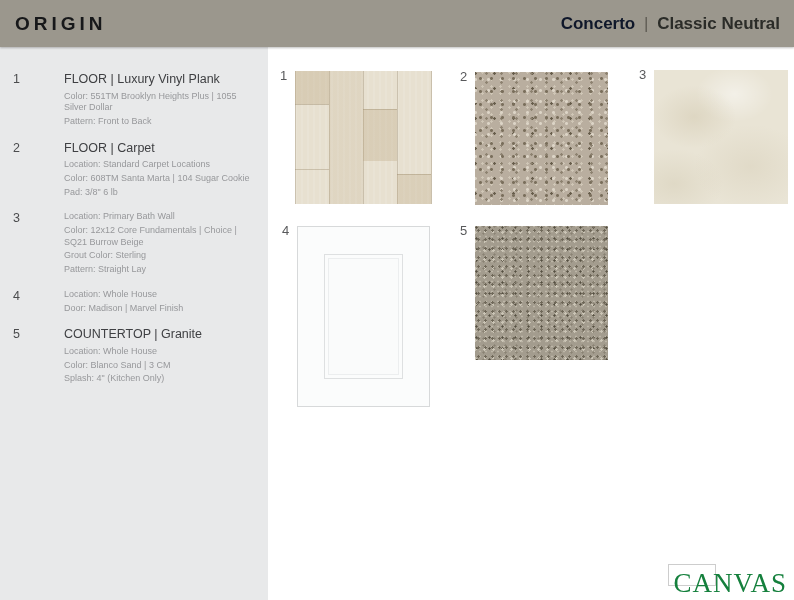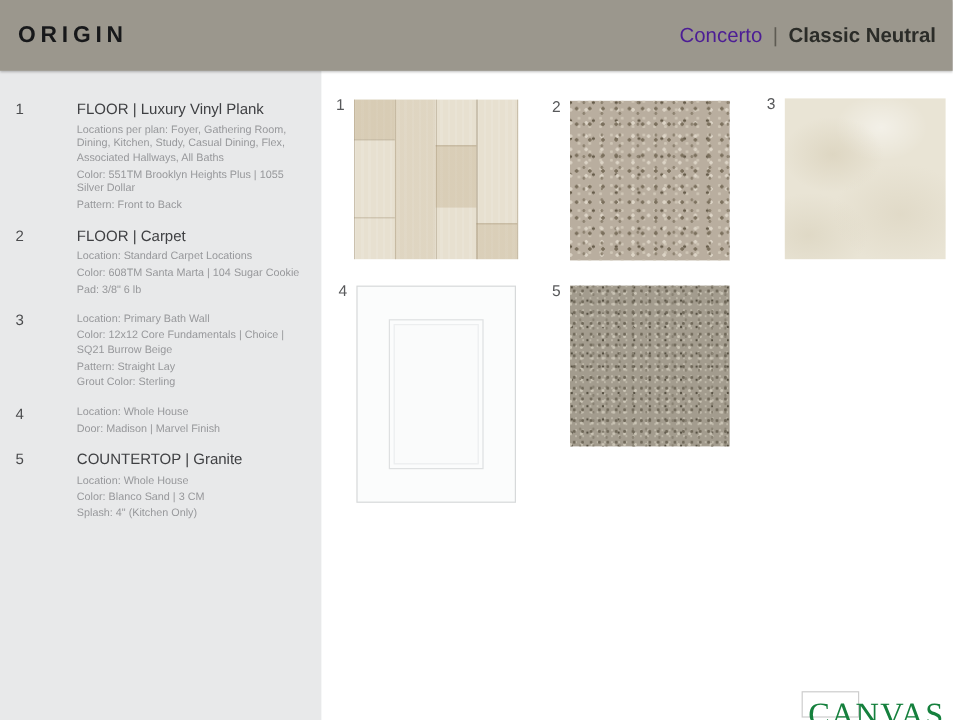--- a/index.html
+++ b/index.html
@@ -3,31 +3,31 @@
 <meta charset="utf-8">
 <style>
   * { margin:0; padding:0; box-sizing:border-box; }
   html,body { width:794px; height:600px; }
   body { font-family:"Liberation Sans", sans-serif; background:#fff; overflow:hidden; }
 
   .page { position:relative; width:794px; height:600px; background:#fff; }
 
   
   .header {
-    position:relative; height:59px; background:#9b978d;
+    position:relative; height:47px; background:#9b978d;
     display:flex; align-items:center; justify-content:space-between;
     padding:0 14px 0 15px;
     box-shadow:0 1px 2px rgba(0,0,0,.25);
     z-index:5;
   }
   .brand {
     font-size:19px; font-weight:bold; letter-spacing:4px; color:#17181a;
   }
   .collection { font-size:17px; color:#20211f; }
-  .collection .name { font-weight:normal; color:#4c1d95; }
+  .collection .name { font-weight:bold; color:#0f172a; }
   .collection .divider { color:#5e5b53; font-weight:normal; margin:0 4px; }
   .collection .palette { font-weight:bold; color:#2b2c28; }
 
   
   .content { display:flex; height:553px; }
 
   .sidebar {
     width:268px; height:100%; background:#e8e9ea;
     padding:25px 10px 0 13px; flex:0 0 268px;
   }
@@ -154,43 +154,42 @@
   </header>
 
   <div class="content">
 
     <aside class="sidebar">
 
       <div class="spec-item">
         <div class="num">1</div>
         <div class="body">
           <div class="title">FLOOR | Luxury Vinyl Plank</div>
-          <div class="detail">Locations per plan: Foyer, Gathering Room, Dining, Kitchen, Study, Casual Dining, Flex, Associated Hallways, All Baths</div>
           <div class="detail">Color: 551TM Brooklyn Heights Plus | 1055 Silver Dollar</div>
           <div class="detail">Pattern: Front to Back</div>
         </div>
       </div>
 
       <div class="spec-item">
         <div class="num">2</div>
         <div class="body">
           <div class="title">FLOOR | Carpet</div>
           <div class="detail">Location: Standard Carpet Locations</div>
           <div class="detail">Color: 608TM Santa Marta | 104 Sugar Cookie</div>
           <div class="detail">Pad: 3/8" 6 lb</div>
         </div>
       </div>
 
       <div class="spec-item">
         <div class="num">3</div>
         <div class="body">
           <div class="detail">Location: Primary Bath Wall</div>
           <div class="detail">Color: 12x12 Core Fundamentals | Choice | SQ21 Burrow Beige</div>
+          <div class="detail">Grout Color: Sterling</div>
           <div class="detail">Pattern: Straight Lay</div>
-          <div class="detail">Grout Color: Sterling</div>
         </div>
       </div>
 
       <div class="spec-item">
         <div class="num">4</div>
         <div class="body">
           <div class="detail">Location: Whole House</div>
           <div class="detail">Door: Madison | Marvel Finish</div>
         </div>
       </div>

